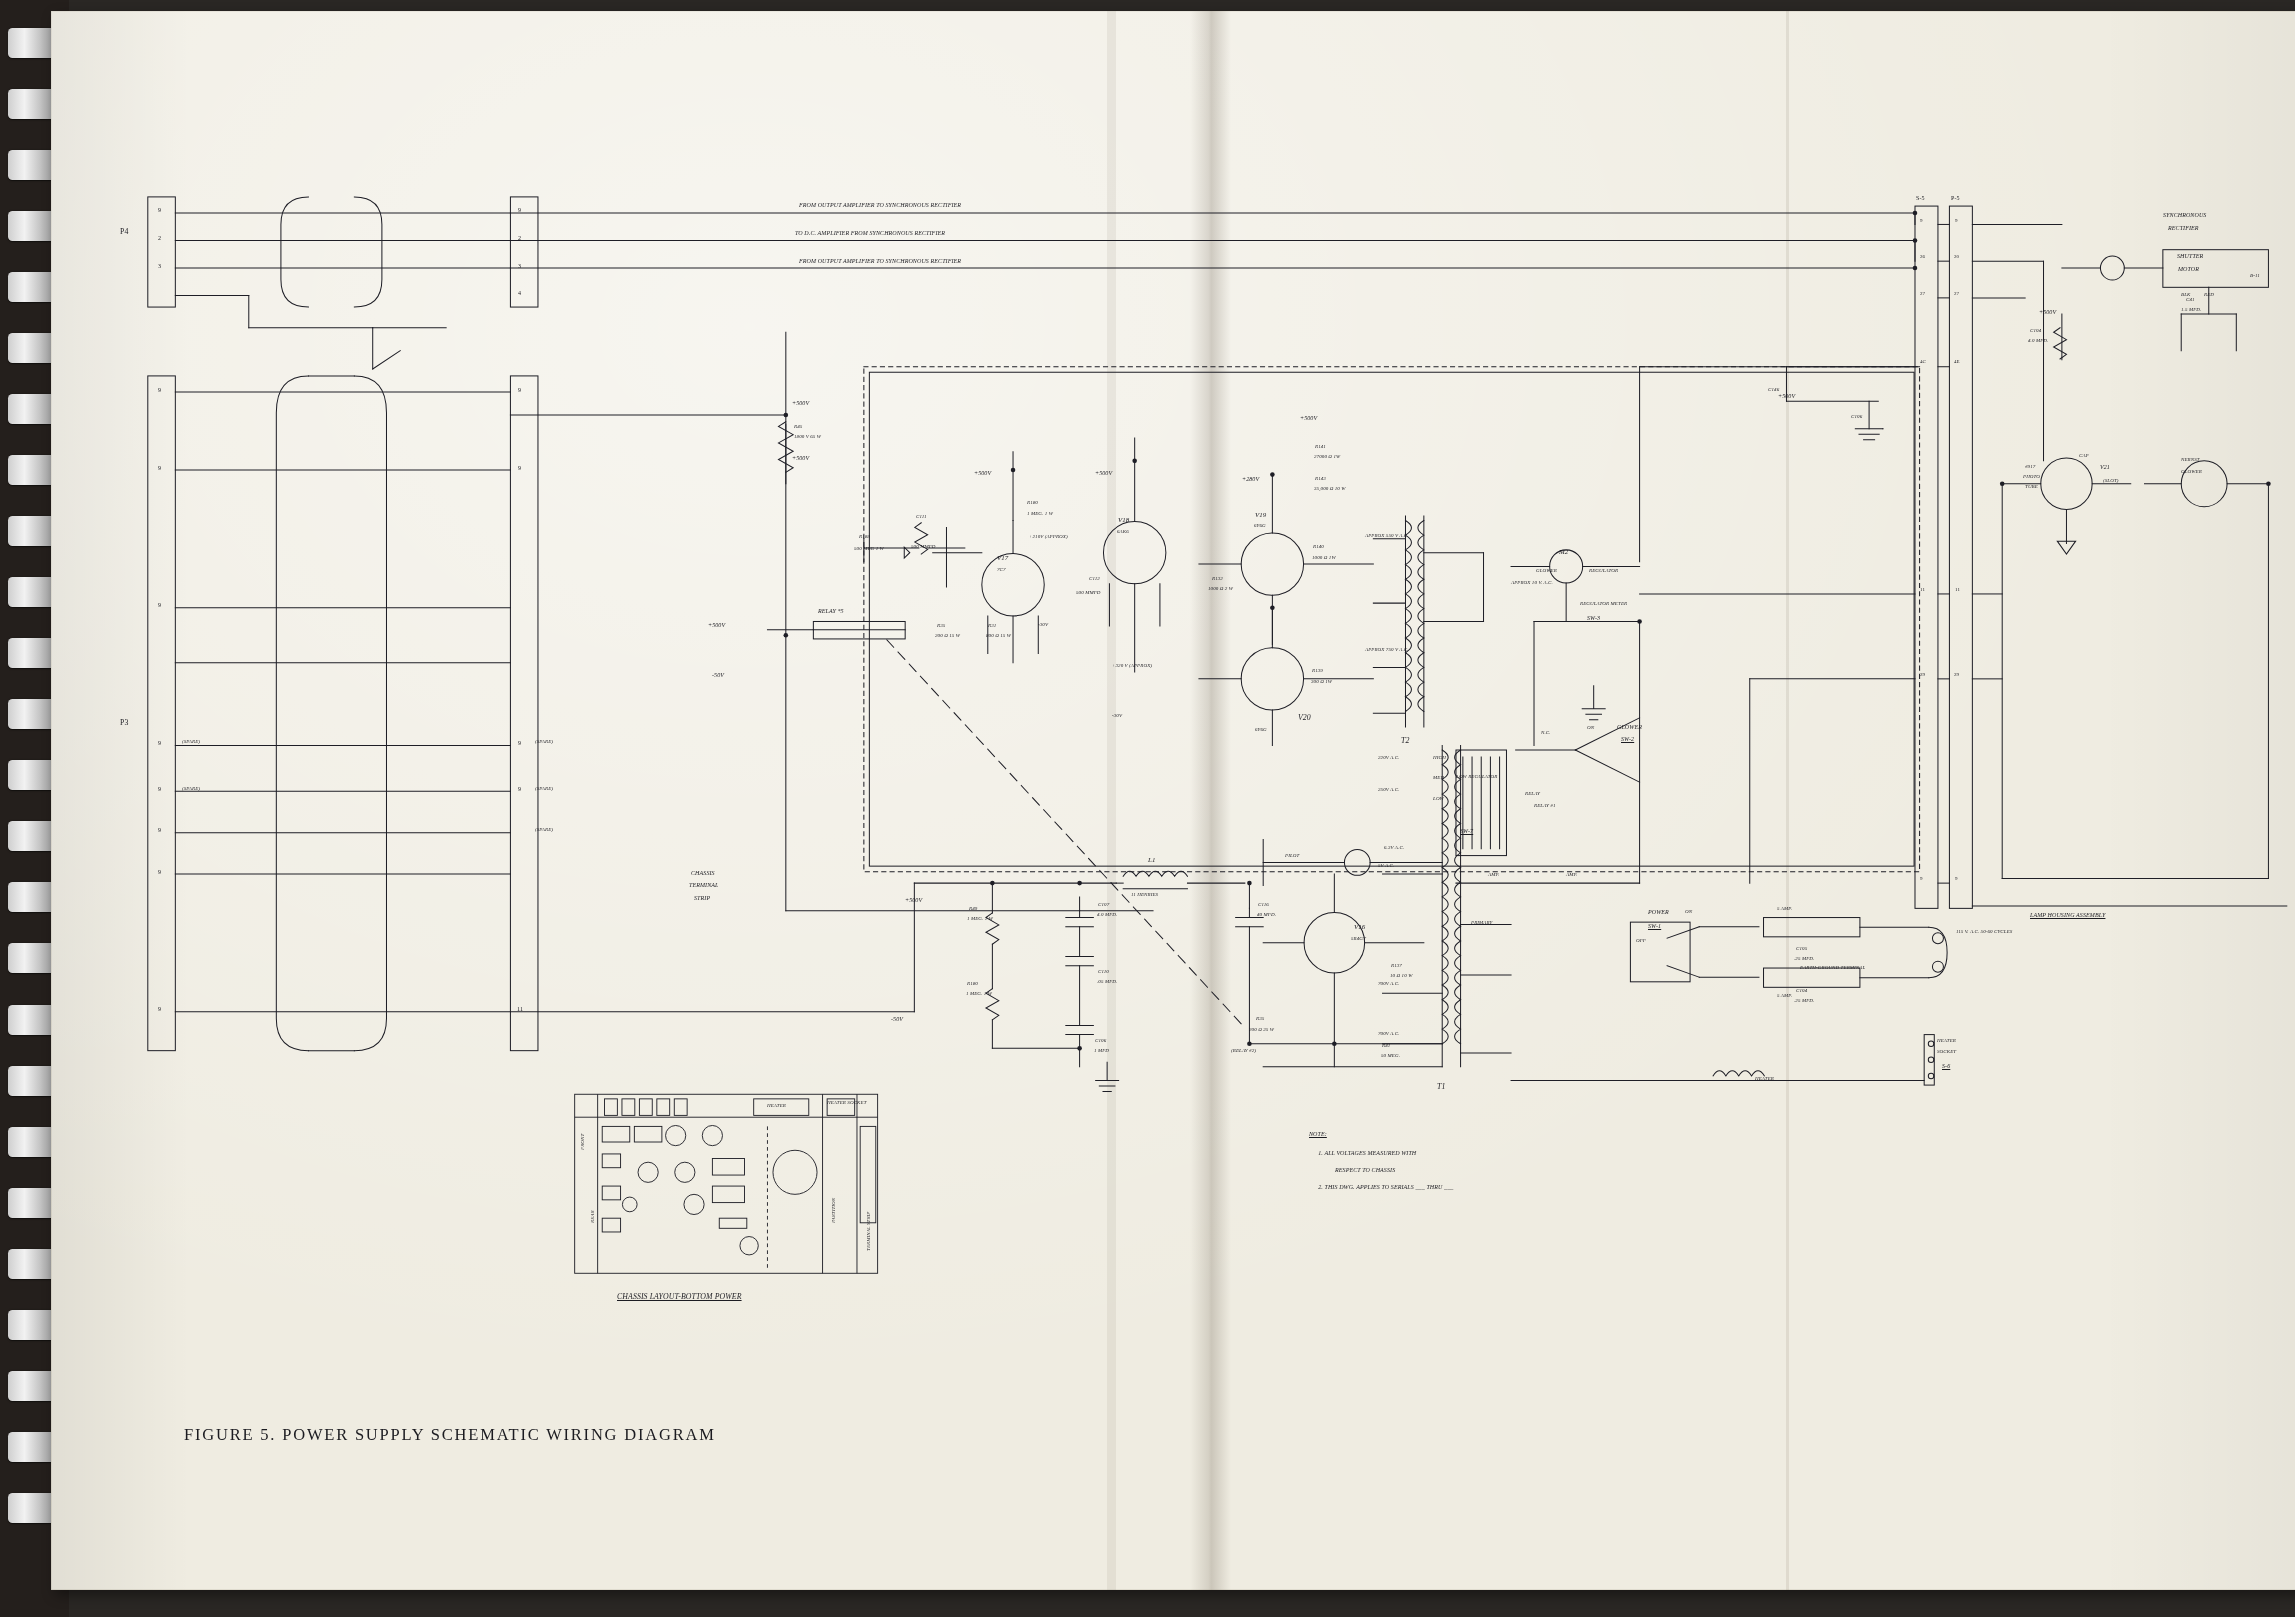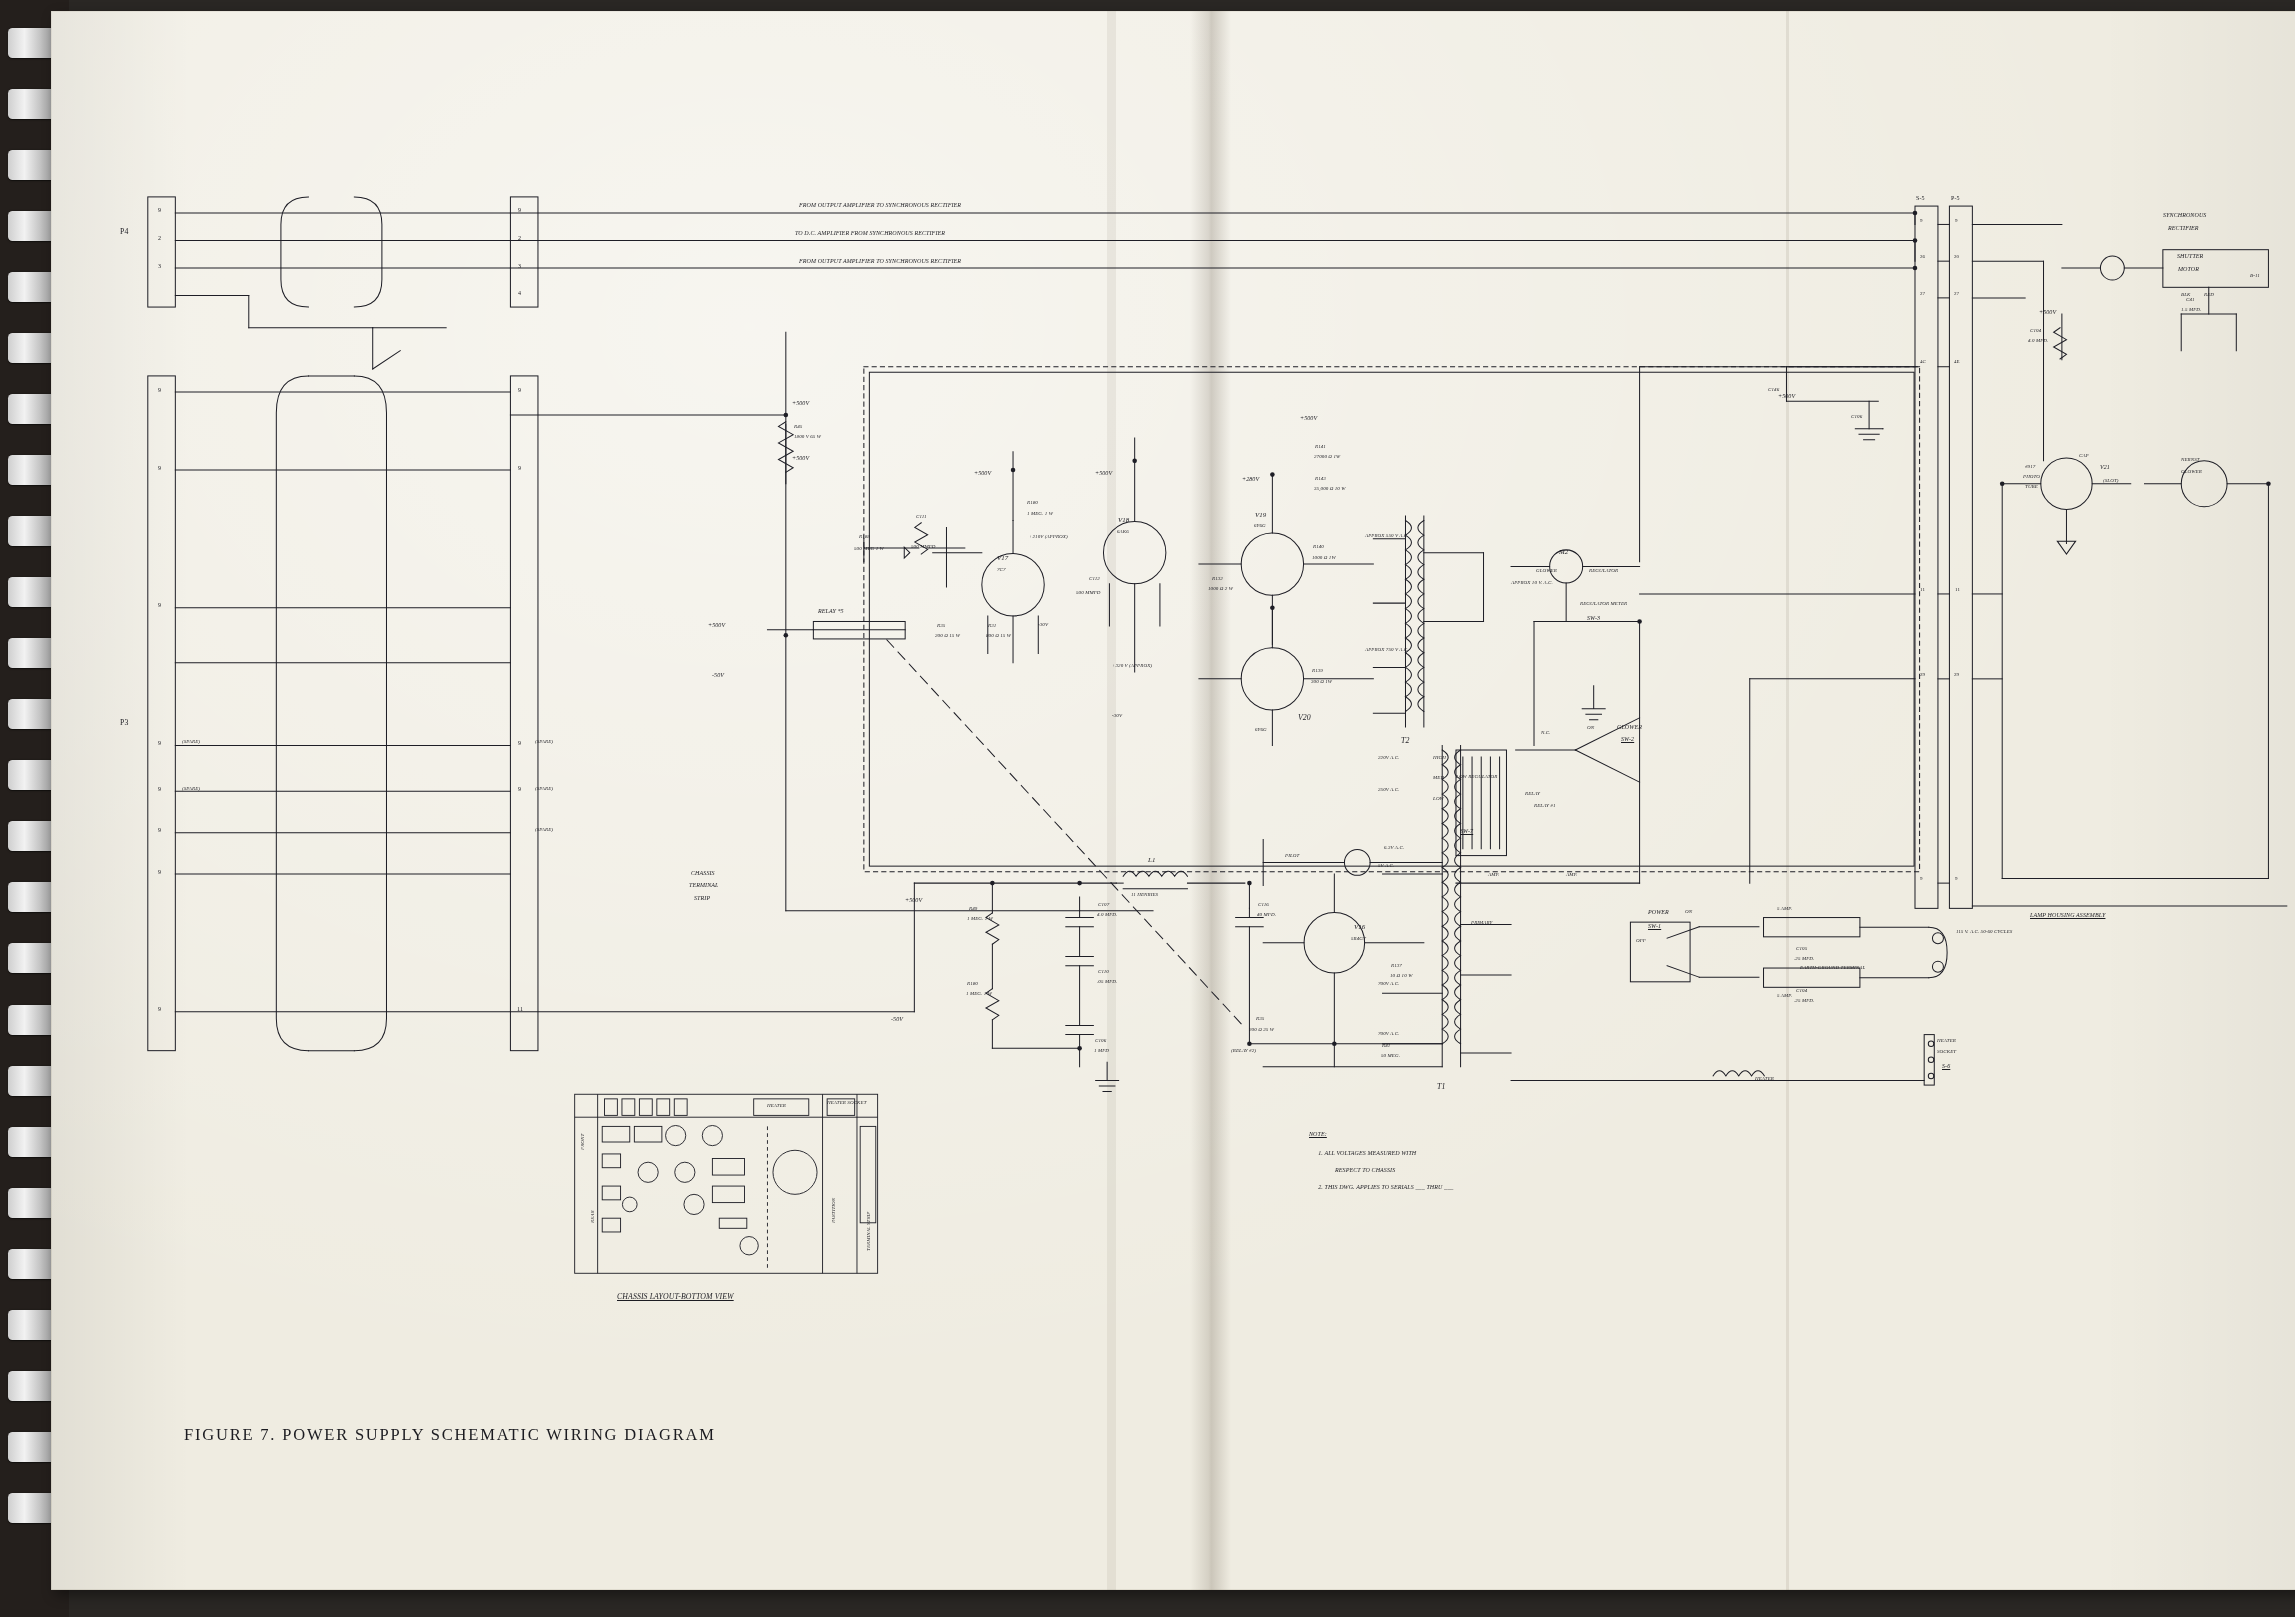--- a/index.html
+++ b/index.html
@@ -613,19 +613,19 @@
           <rect x="1690" y="2370" width="60" height="36"></rect>
           <rect x="1762" y="2430" width="34" height="210"></rect>
         </g>
       </svg>
       <div class="lbl it xs" style="left:529px;top:1139px;transform:rotate(-90deg);transform-origin:left top">FRONT</div>
       <div class="lbl it xs" style="left:539px;top:1212px;transform:rotate(-90deg);transform-origin:left top">REAR</div>
       <div class="lbl it xs" style="left:780px;top:1212px;transform:rotate(-90deg);transform-origin:left top">PARTITION</div>
       <div class="lbl it xs" style="left:815px;top:1240px;transform:rotate(-90deg);transform-origin:left top">TERMINAL STRIP</div>
       <div class="lbl it xs" style="left:776px;top:1089px">HEATER SOCKET</div>
       <div class="lbl it xs" style="left:716px;top:1092px">HEATER</div>
-      <div class="lbl it md ul" style="left:566px;top:1281px">CHASSIS LAYOUT-BOTTOM VIEW</div>
-
-      <div class="figure-caption">FIGURE 7.   POWER SUPPLY SCHEMATIC WIRING DIAGRAM</div>
+      <div class="lbl it md ul" style="left:566px;top:1281px">CHASSIS LAYOUT-BOTTOM POWER</div>
+
+      <div class="figure-caption">FIGURE 5.   POWER SUPPLY SCHEMATIC WIRING DIAGRAM</div>
     </div>
   </div>
 </div>
 
 
 </body></html>

